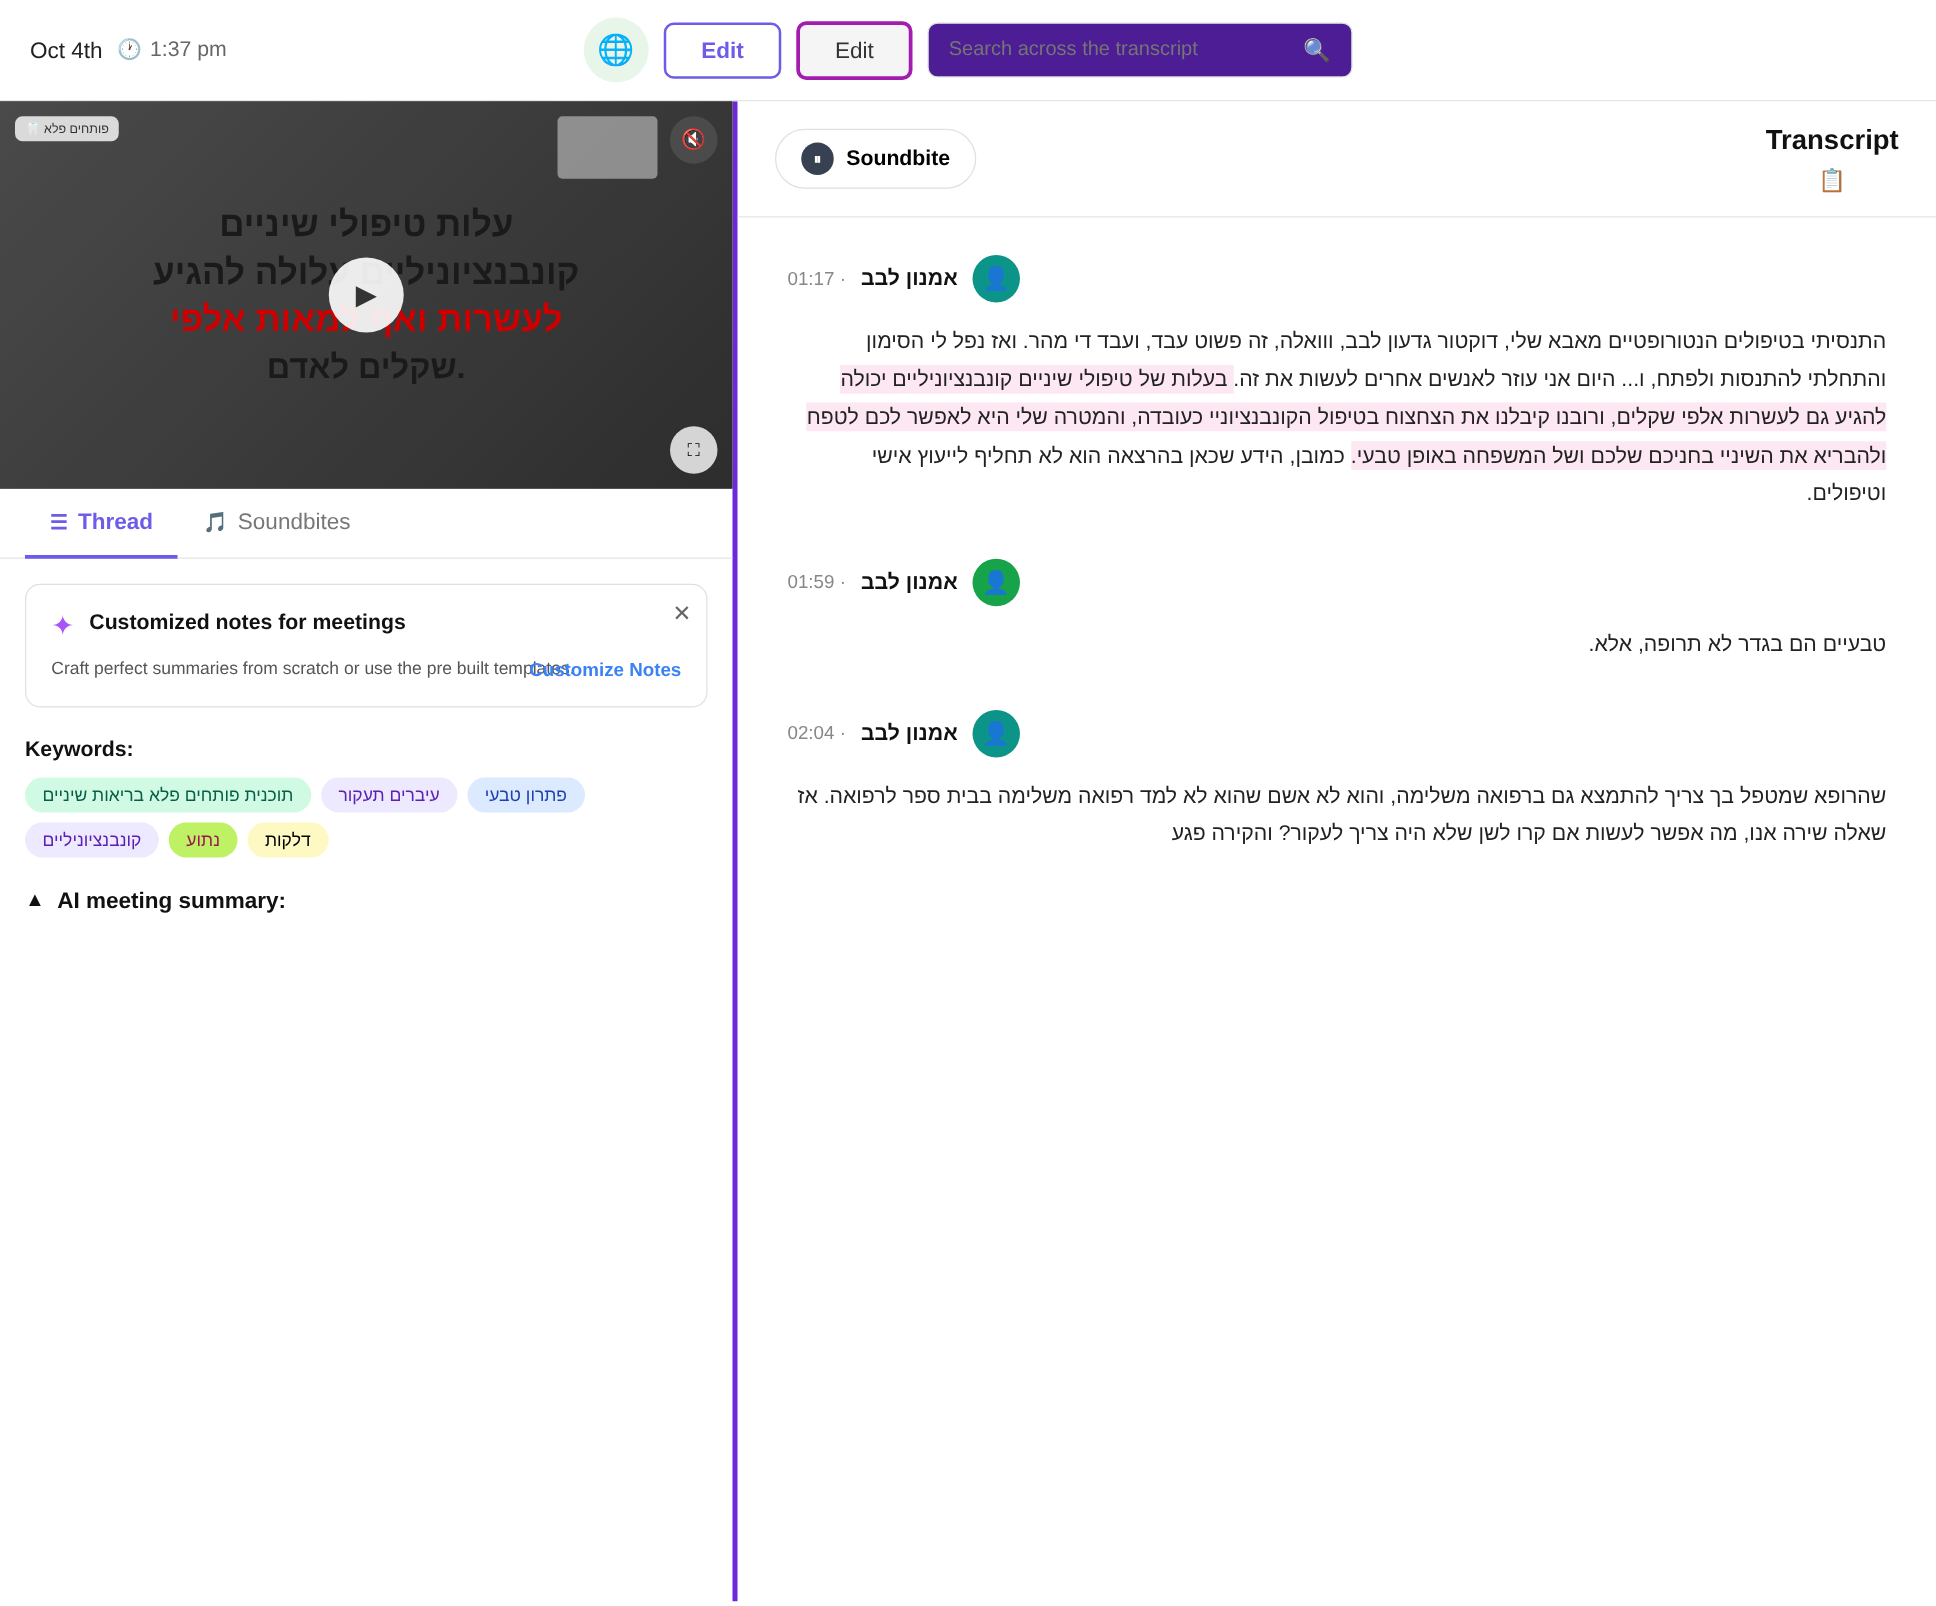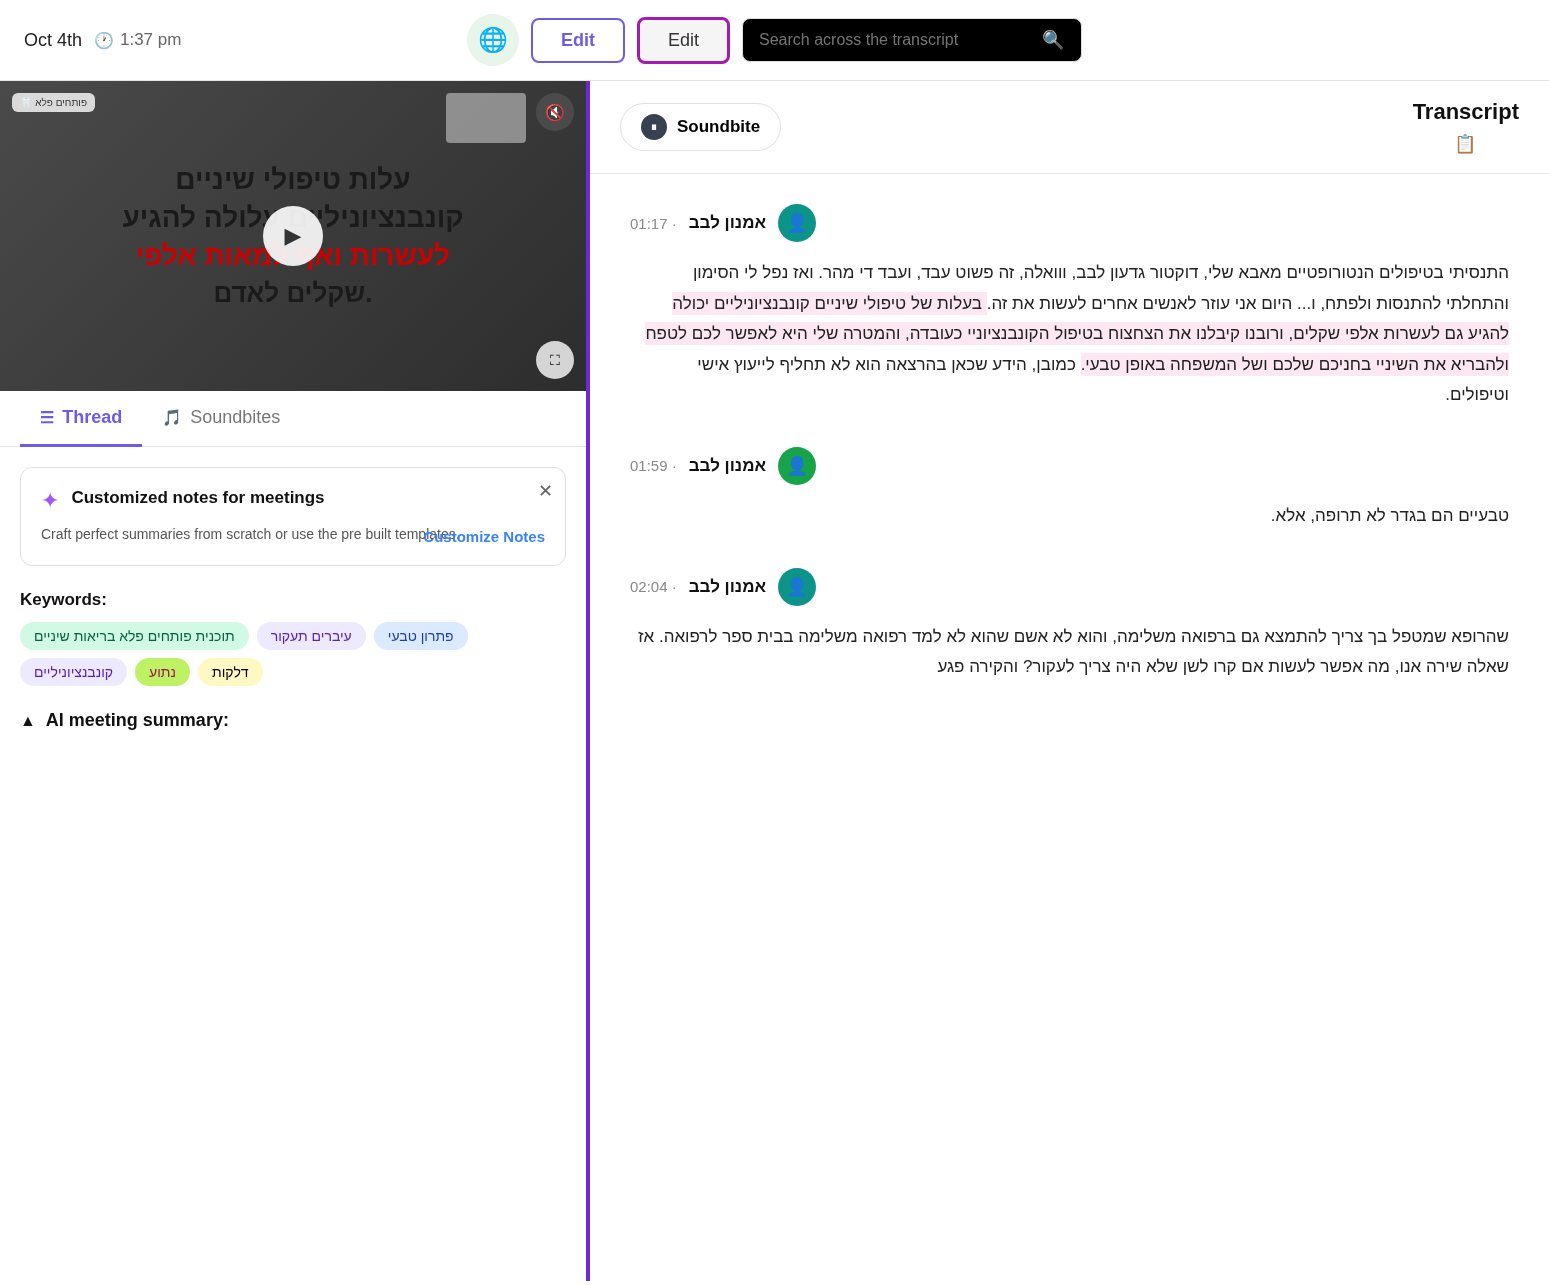--- a/index.html
+++ b/index.html
@@ -75,21 +75,21 @@
       font-weight: 500;
       cursor: pointer;
     }
     .search-bar {
       display: flex;
       align-items: center;
       border: 1px solid #ddd;
       border-radius: 8px;
       padding: 10px 16px;
       gap: 22px;
-      background: #000000;
+      background: #4c1d95;
       width: 340px;
     }
     .search-bar input {
       border: none;
       background: transparent;
       font-size: 16px;
       color: #888;
       outline: none;
       width: 100%;
     }

